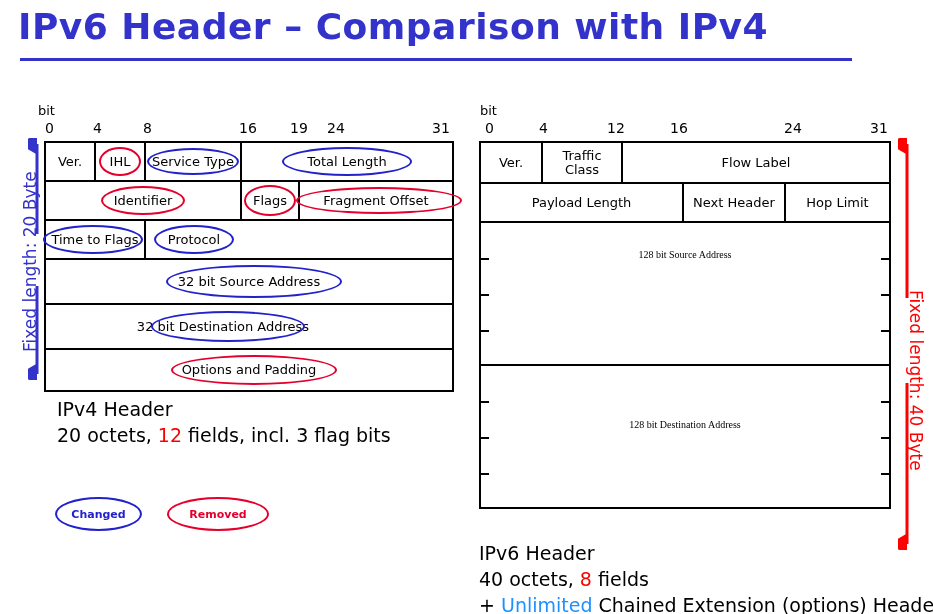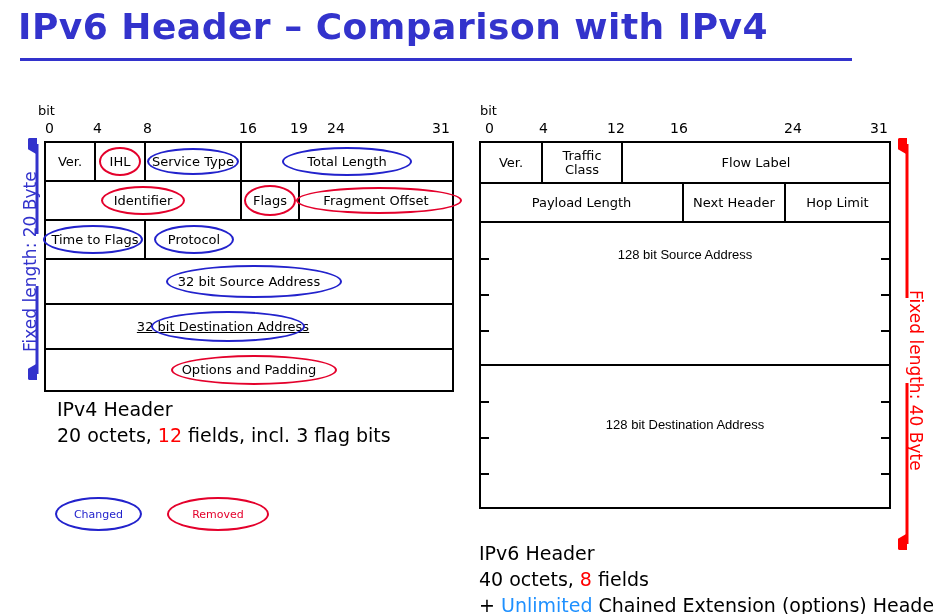--- a/index.html
+++ b/index.html
@@ -84,22 +84,22 @@
 
   
   .addr-block {
     position: relative;
     box-sizing: border-box;
     border-bottom: 2px solid #000;
     border-right: 2px solid #000;
     display: flex;
     align-items: center;
     justify-content: center;
-    font-size: 13px;
-    font-family: Liberation Sans, sans-serif;
+    font-size: 10px;
+    font-family: Liberation Serif, serif;
   }
   .tick-l, .tick-r {
     position: absolute;
     width: 8px;
     height: 0;
     border-top: 2px solid #000;
   }
   .tick-l { left: 0; }
   .tick-r { right: 0; }
 
@@ -116,21 +116,21 @@
 
   
   .legend-item {
     position: absolute;
     box-sizing: border-box;
     border-radius: 50%;
     display: flex;
     align-items: center;
     justify-content: center;
     font-size: 11px;
-    font-weight: normal;
+    font-weight: bold;
     font-family: "DejaVu Sans", sans-serif;
   }
   .legend-item.blue { border: 2px solid #2222CC; color: #2222CC; }
   .legend-item.red  { border: 2px solid #E4002B; color: #E4002B; }
 
   
   .v-arrow { position: absolute; }
   .v-label {
     position: absolute;
     font-size: 17px;
@@ -228,21 +228,21 @@
   </div>
 
   <div class="hdr-row" style="height:45px;">
     <div class="hdr-cell" style="width:406px;">
       <span class="cell-label">32 bit Source Address</span>
       <span class="ellipse blue" style="left:120px; top:5px; right:110px; bottom:5px;"></span>
     </div>
   </div>
 
   <div class="hdr-row" style="height:45px;">
-    <div class="hdr-cell" style="width:354px;text-decoration:underline;">
+    <div class="hdr-cell" style="width:354px;">
       <span class="cell-label">32 bit Destination Address</span>
       <span class="ellipse blue" style="left:105px; top:6px; right:95px; bottom:6px;"></span>
     </div>
   </div>
 
   <div class="hdr-row" style="height:42px;">
     <div class="hdr-cell" style="width:406px;">
       <span class="cell-label">Options and Padding</span>
       <span class="ellipse red" style="left:125px; top:5px; right:115px; bottom:5px;"></span>
     </div>

